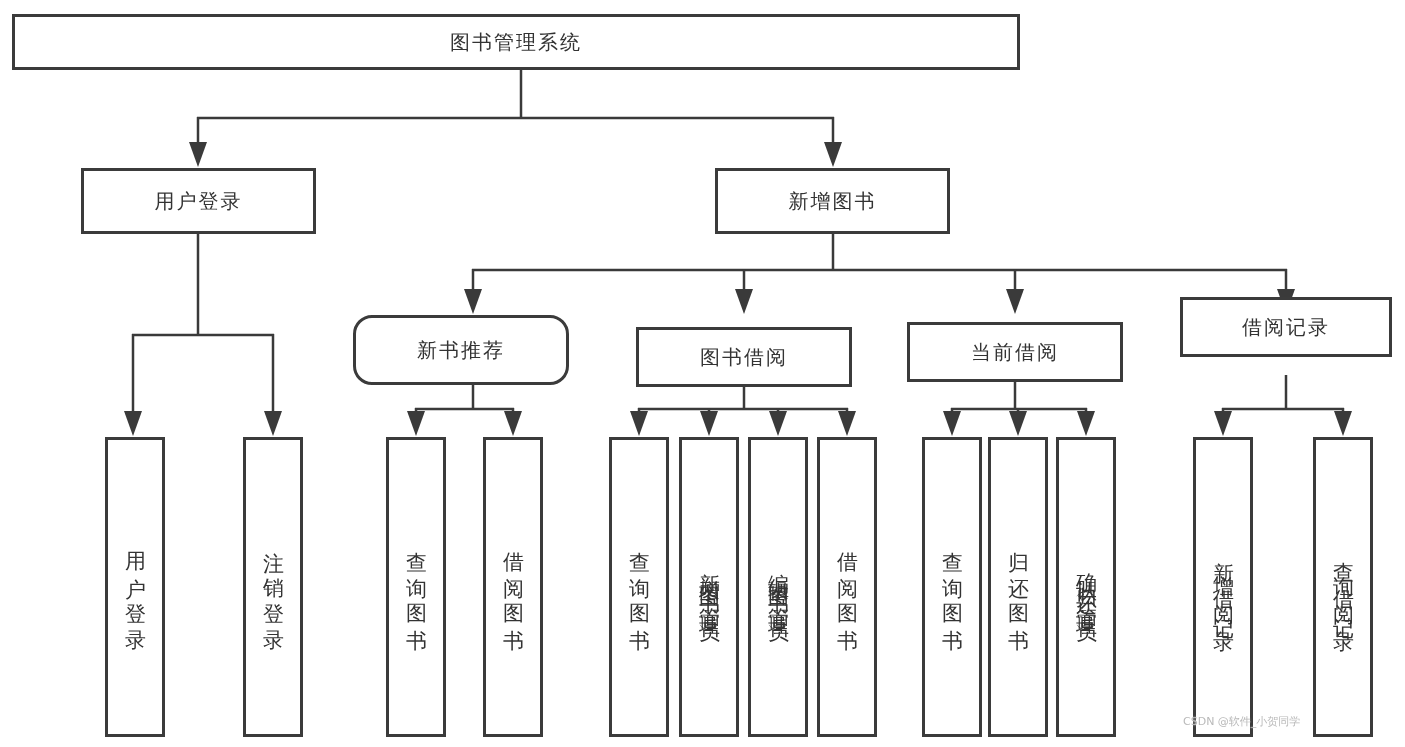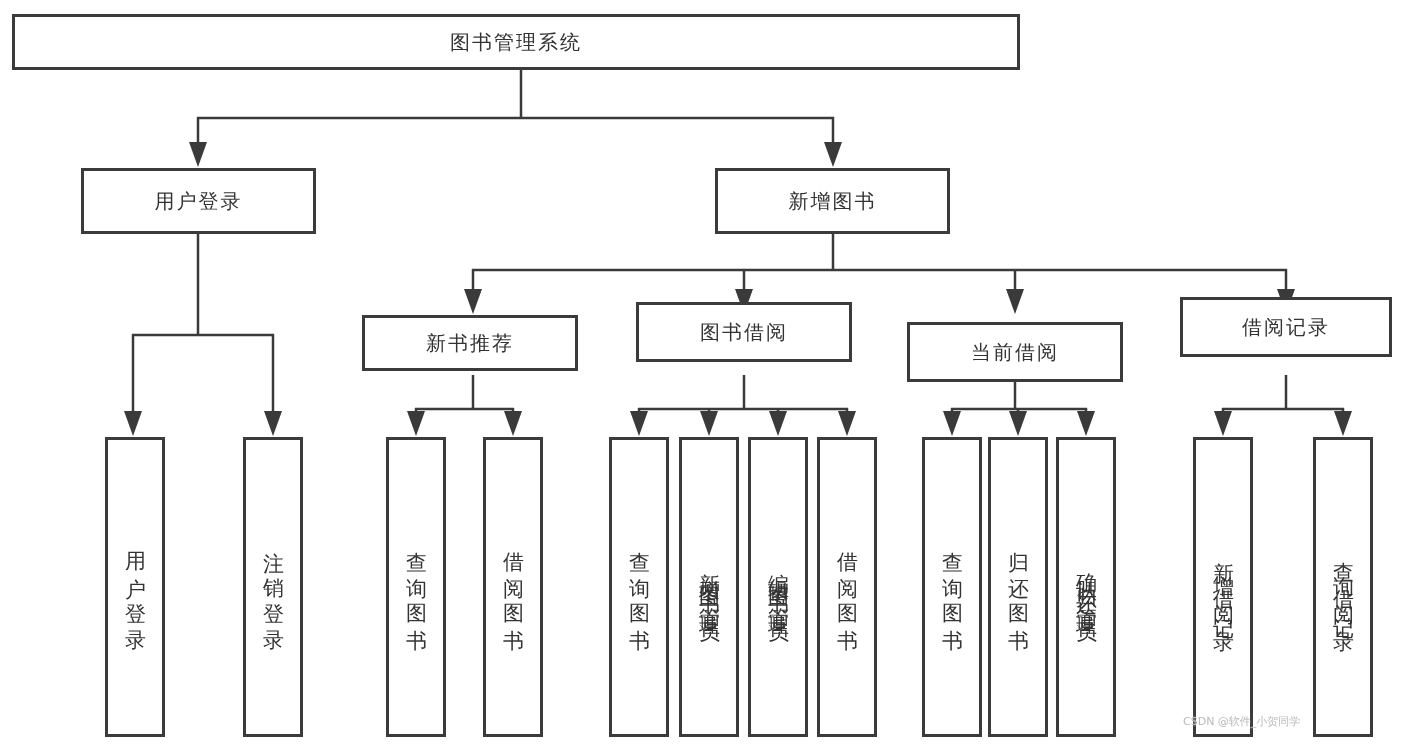--- a/index.html
+++ b/index.html
@@ -117,24 +117,24 @@
     <span class="hlabel">图书管理系统</span>
   </div>
 
   <div class="node" style="left:81px;top:168px;width:235px;height:66px;">
     <span class="hlabel">用户登录</span>
   </div>
   <div class="node" style="left:715px;top:168px;width:235px;height:66px;">
     <span class="hlabel">新增图书</span>
   </div>
 
-  <div class="node" style="left:362px;top:315px;width:216px;height:56px;">
+  <div class="node" style="left:353px;top:315px;width:216px;height:70px;border-radius:19px;">
     <span class="hlabel">新书推荐</span>
   </div>
-  <div class="node" style="left:636px;top:302px;width:216px;height:60px;">
+  <div class="node" style="left:636px;top:327px;width:216px;height:60px;">
     <span class="hlabel">图书借阅</span>
   </div>
   <div class="node" style="left:907px;top:315px;width:216px;height:60px;margin-top:7px;">
     <span class="hlabel">当前借阅</span>
   </div>
   <div class="node" style="left:1180px;top:297px;width:212px;height:60px;font-family:Liberation Mono, monospace;">
     <span class="hlabel">借阅记录</span>
   </div>
 
   <div class="node" style="left:105px;top:437px;width:60px;height:300px;">

